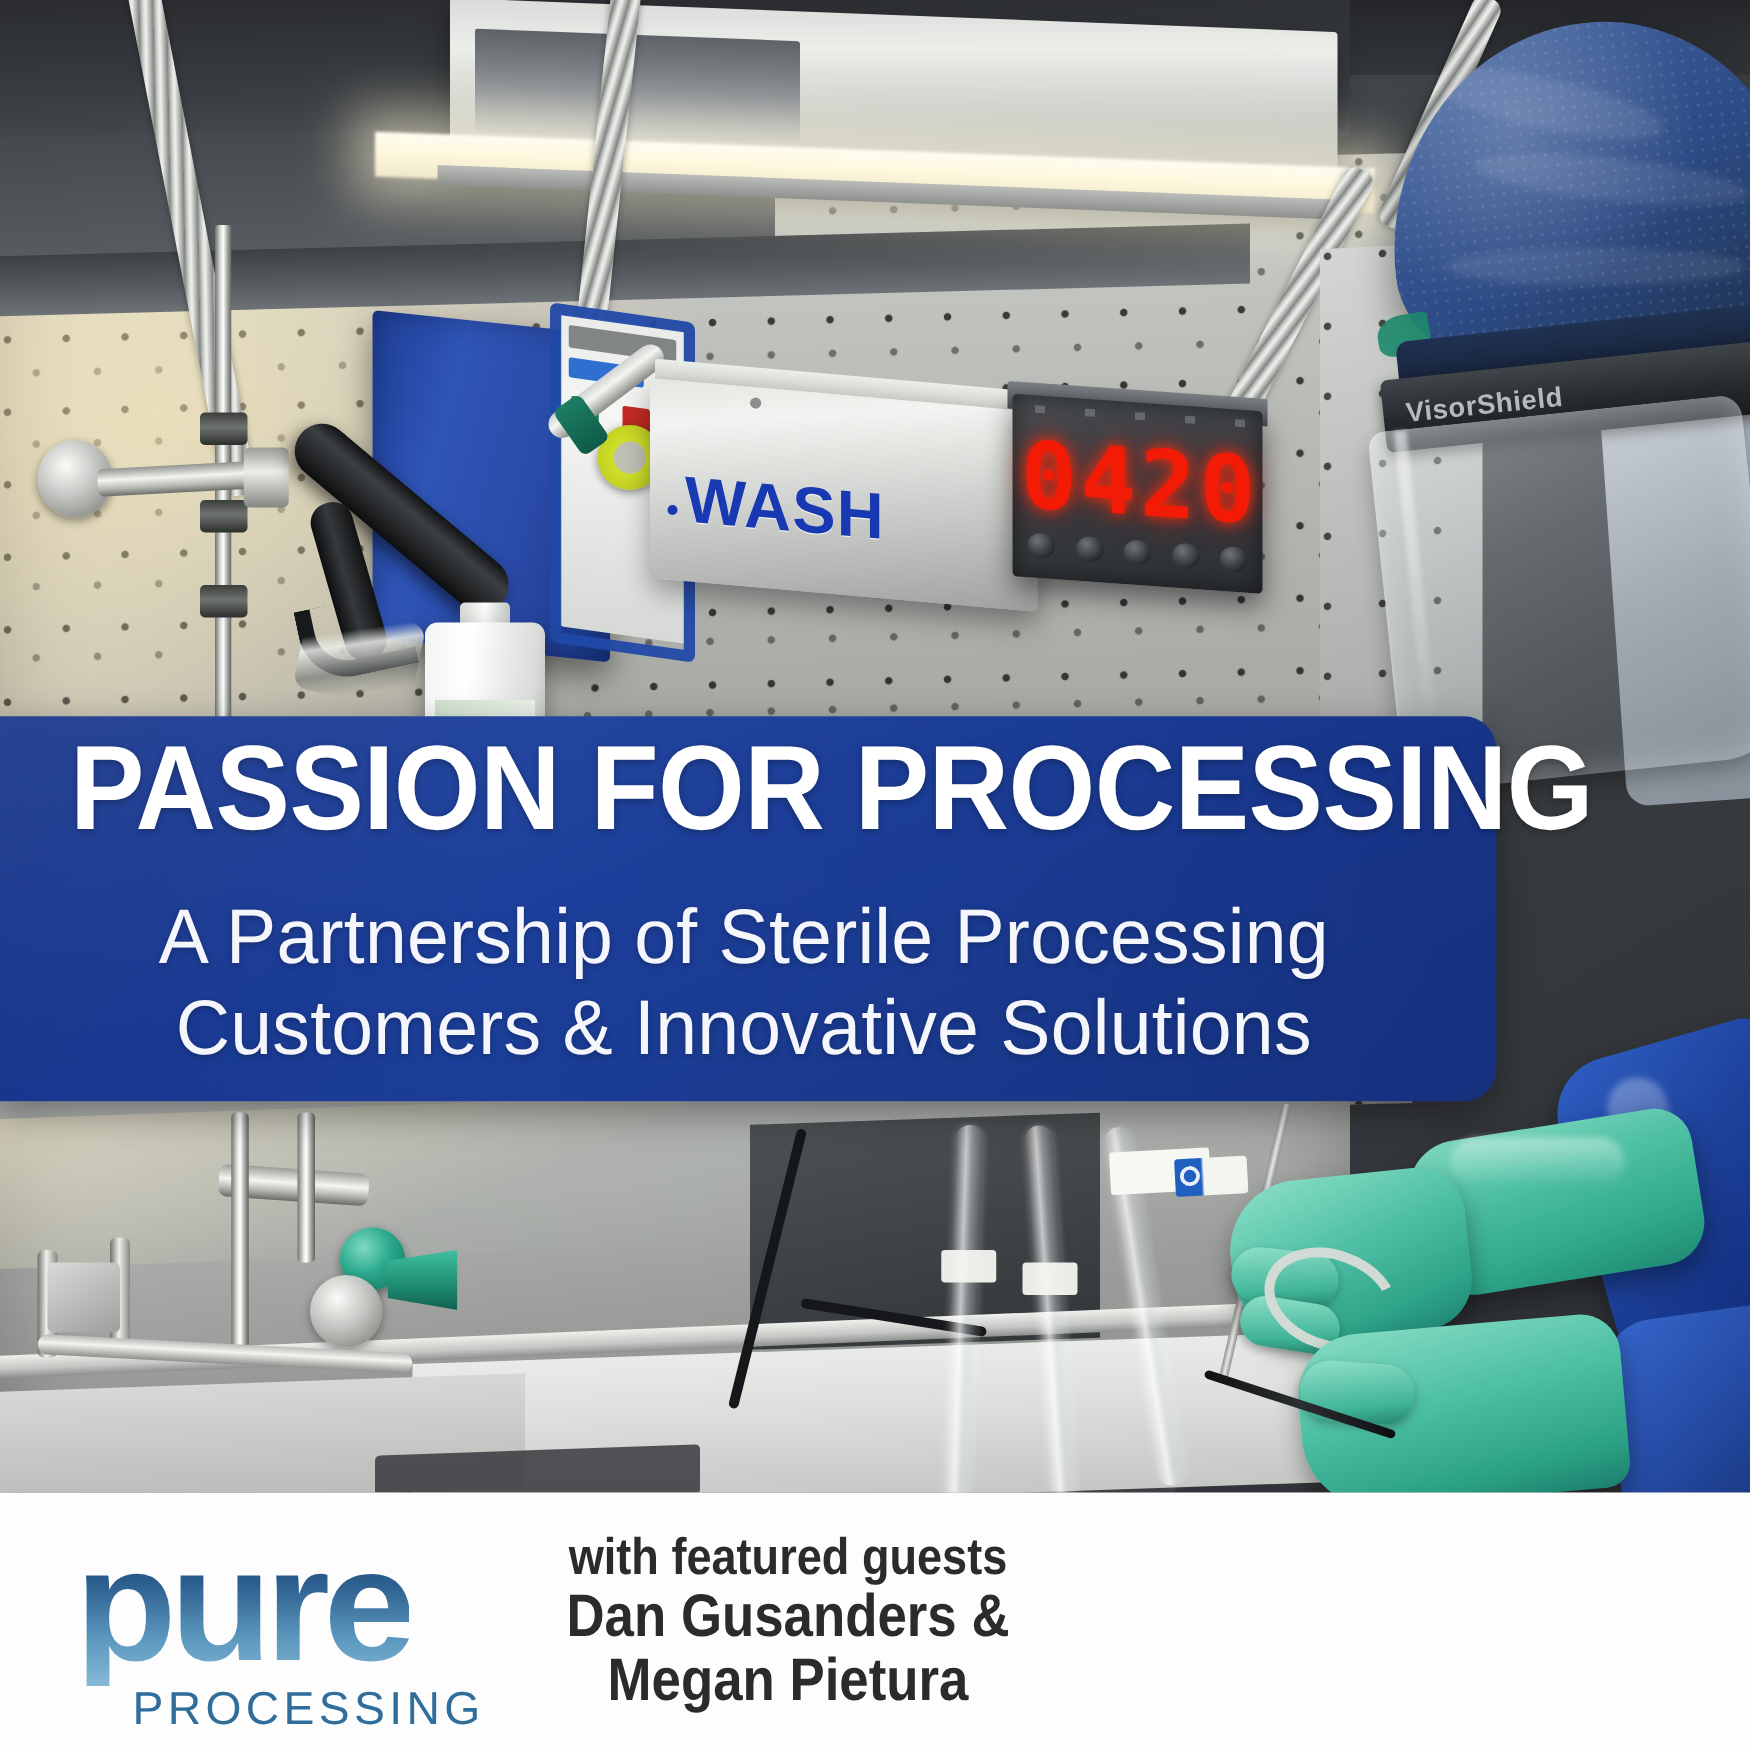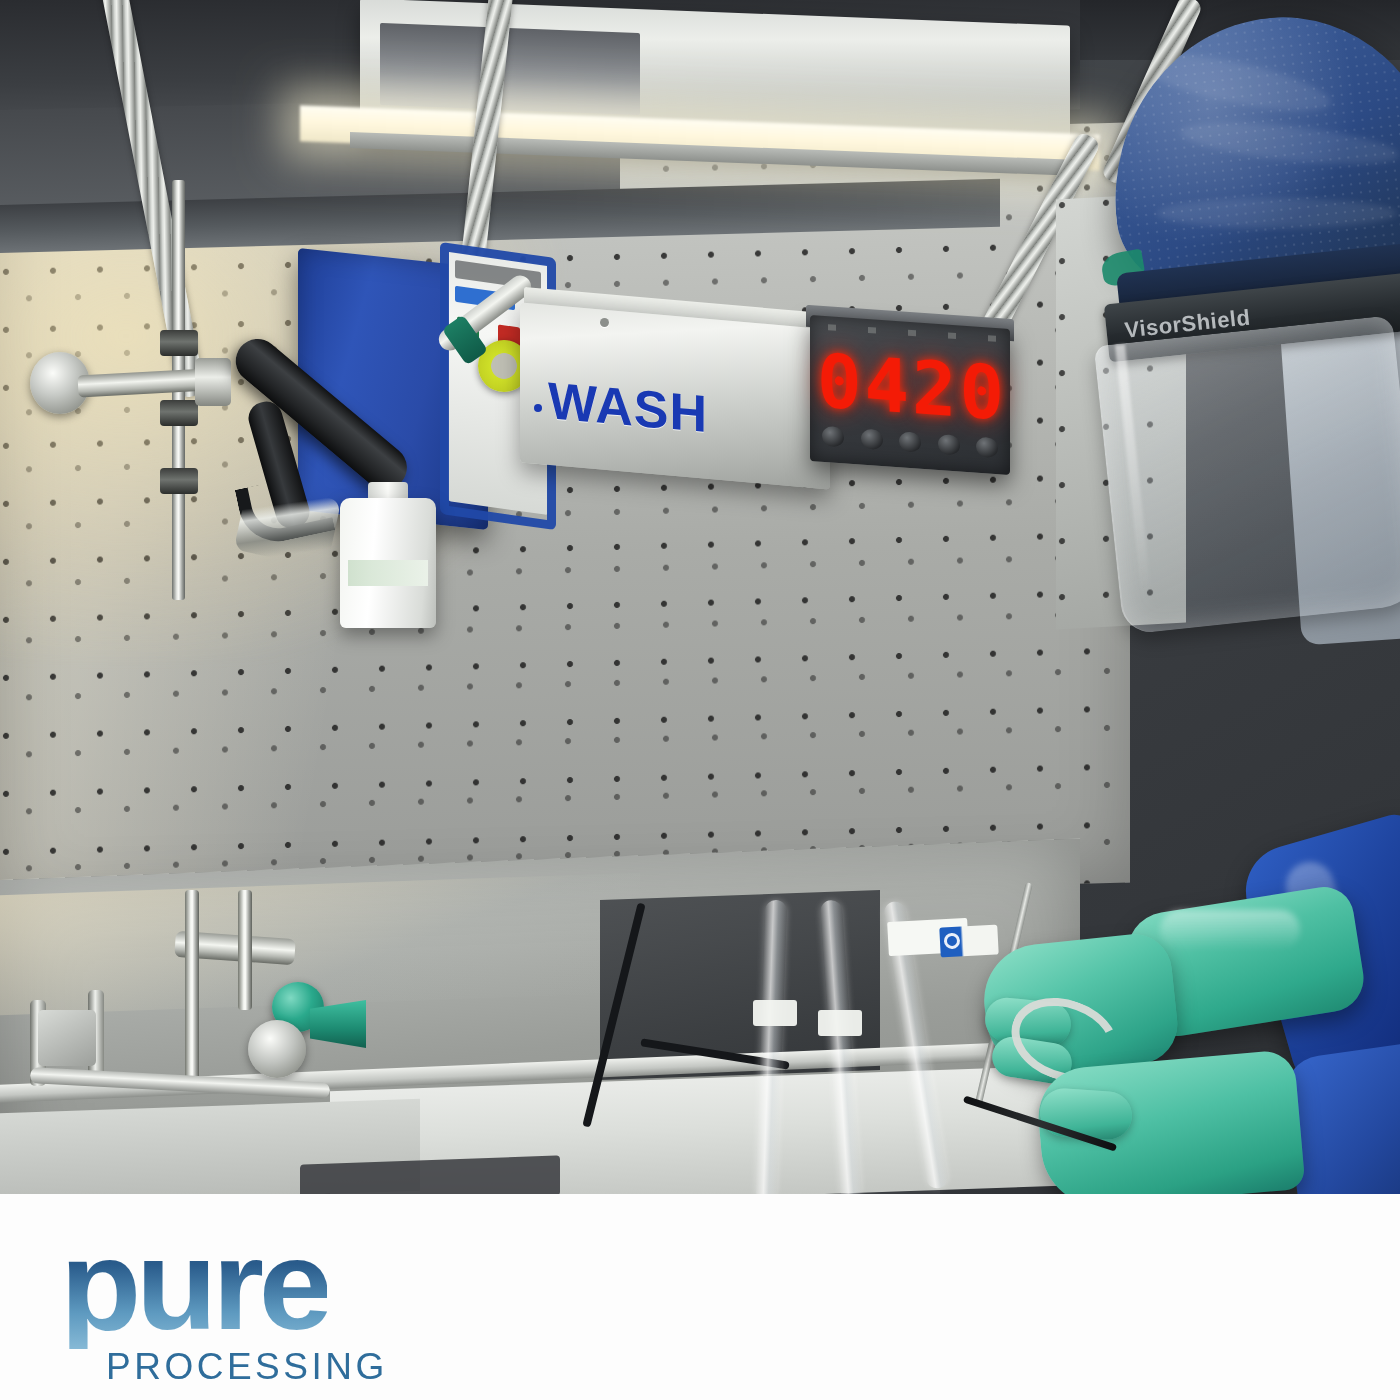--- a/index.html
+++ b/index.html
@@ -540,26 +540,41 @@
     <div class="glove-hand1"></div>
     <div class="finger" style="left:985px;top:1000px;width:86px;height:44px;transform:rotate(6deg)"></div>
     <div class="finger" style="left:992px;top:1040px;width:80px;height:40px;transform:rotate(9deg)"></div>
     <div class="scope-loop"></div>
     <div class="glove-hand2"></div>
     <div class="finger" style="left:1040px;top:1090px;width:92px;height:48px;transform:rotate(4deg)"></div>
     <div class="glove-hi" style="left:1160px;top:910px;width:140px;height:40px"></div>
     <div class="scope-cable"></div>
   </div>
 
+  <div class="banner">
+    <div class="banner-sheen"></div>
+    <h1>PASSION FOR PROCESSING</h1>
+    <div class="sub">
+      <div>A Partnership of Sterile Processing</div>
+      <div>Customers &amp; Innovative Solutions</div>
+    </div>
+  </div>
 
   <div class="footer">
 
     <div class="fcol logo">
       <div class="pure-wrap">
         <div class="pure-word">pure</div>
         <div class="pure-sub">PROCESSING</div>
       </div>
     </div>
 
+    <div class="fcol guests">
+      <div class="guests-txt">
+        <div class="l1">with featured guests</div>
+        <div class="l2">Dan Gusanders &amp;</div>
+        <div class="l3">Megan Pietura</div>
+      </div>
+    </div>
 
 
   </div>
 </div>
 
 </body></html>

